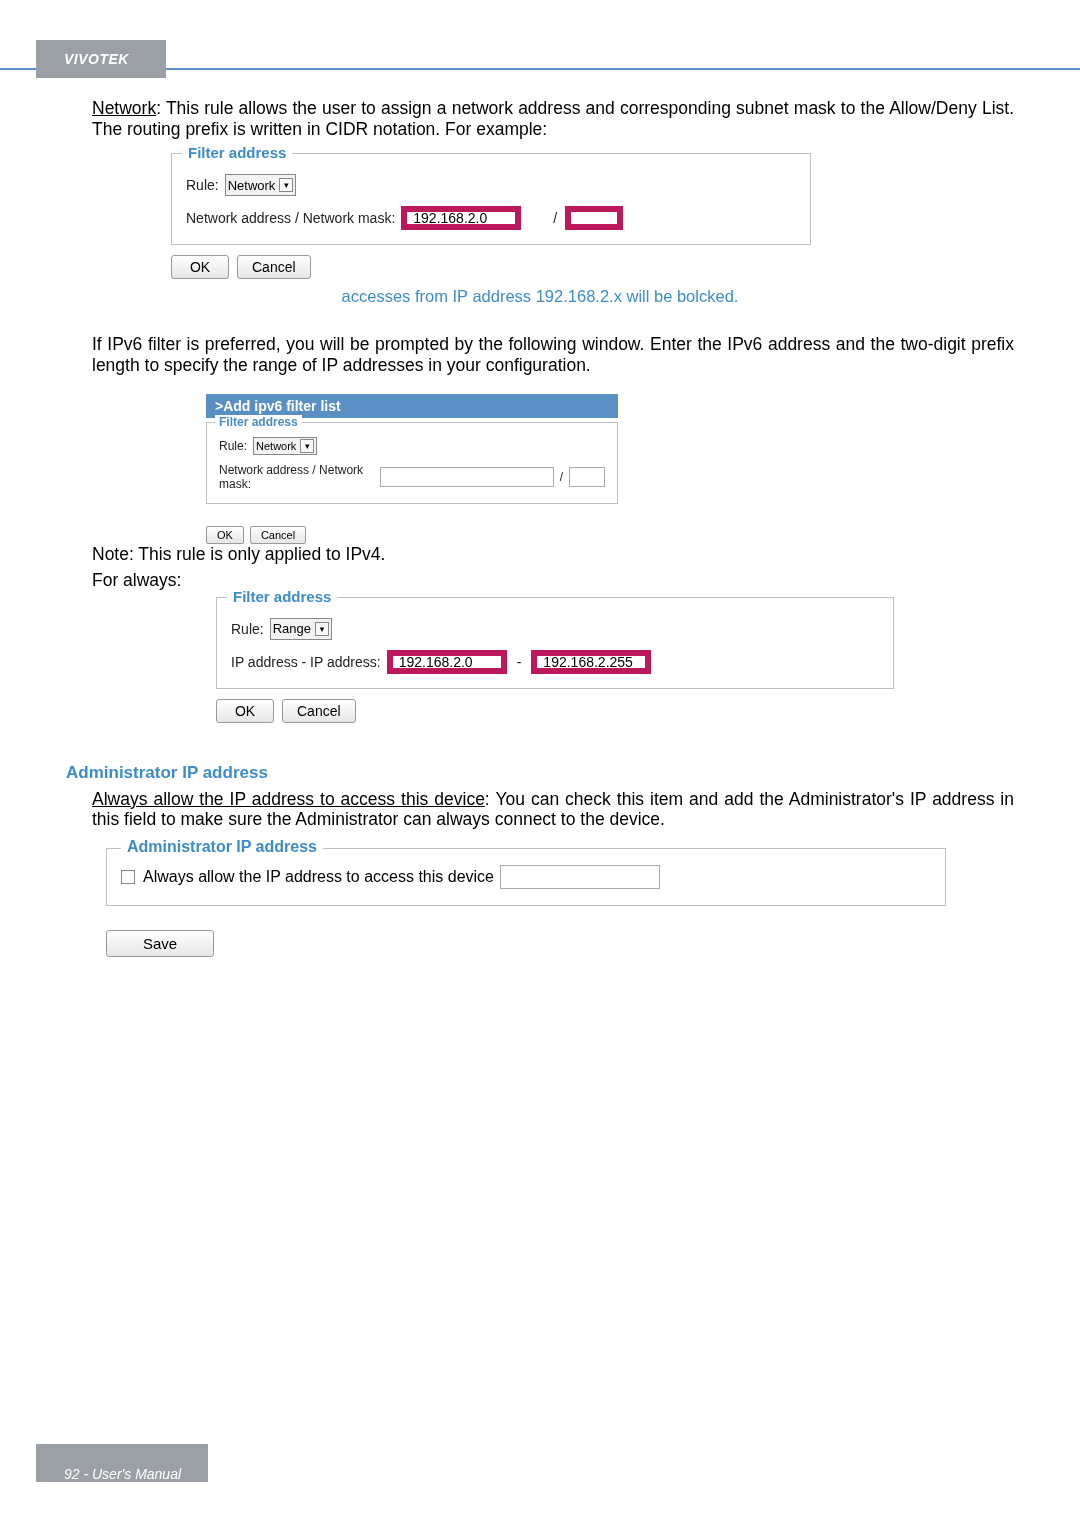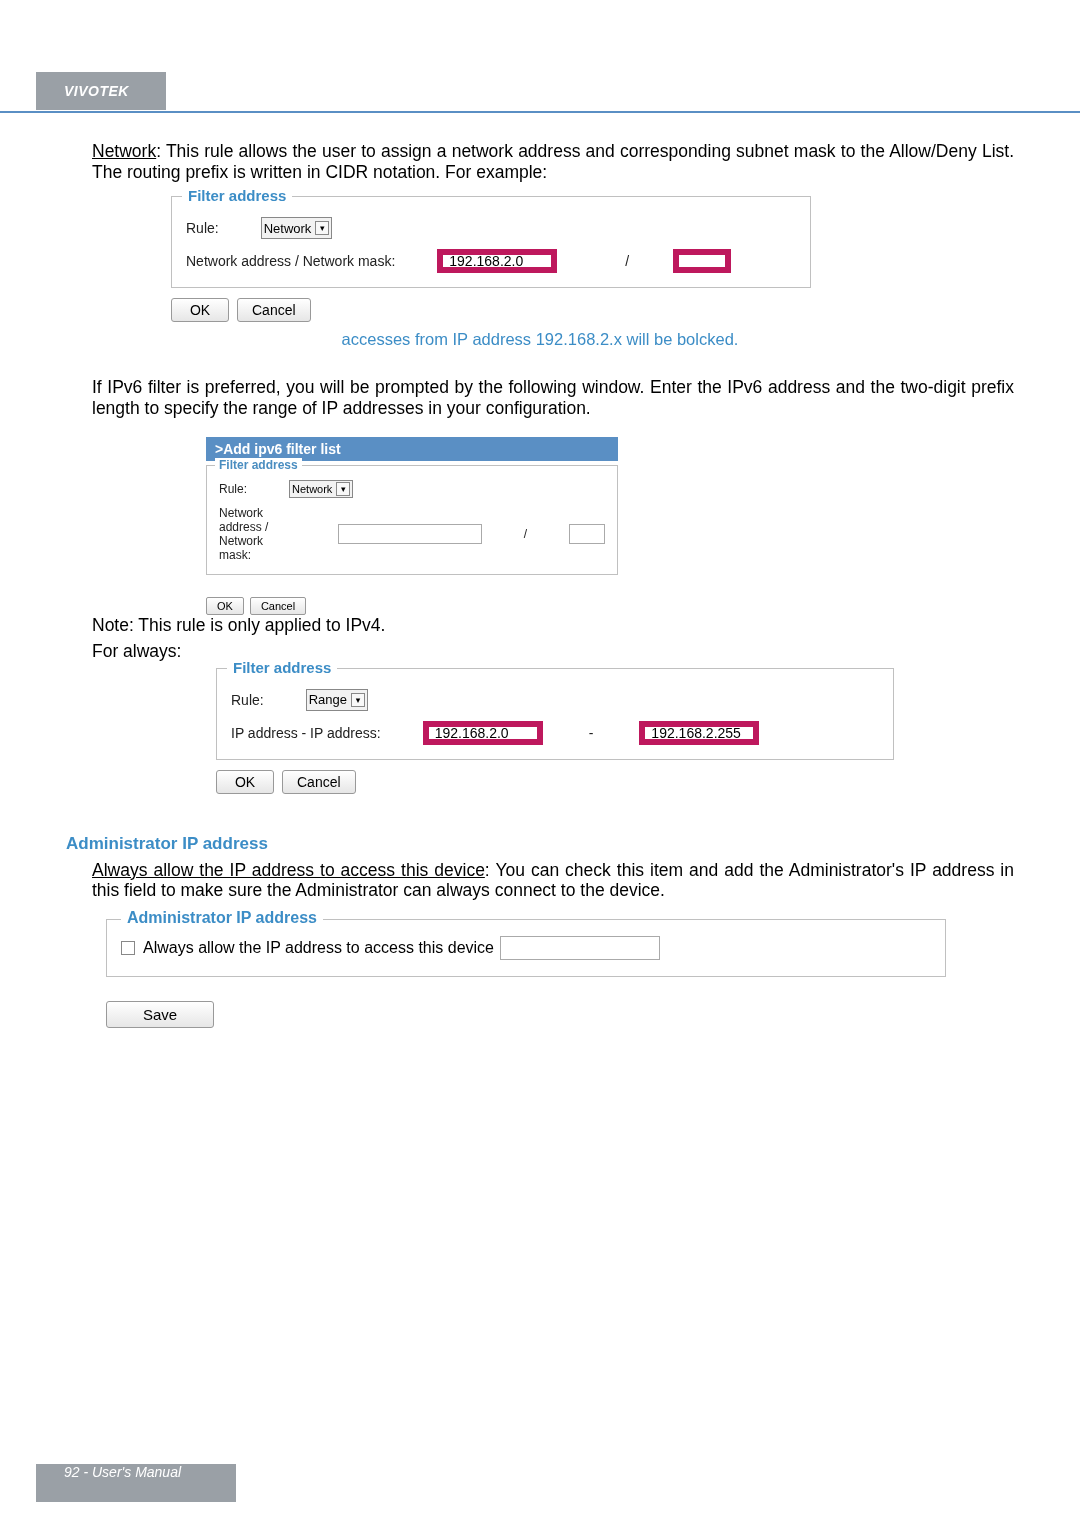--- a/index.html
+++ b/index.html
@@ -4,24 +4,23 @@
   <style>
     * { margin: 0; padding: 0; box-sizing: border-box; }
     body {
       font-family: Arial, Helvetica, sans-serif;
       background: #fff;
       width: 1080px;
       height: 1527px;
       position: relative;
     }
     .header-bar {
-      height: 81px;
+      height: 70px;
       position: relative;
       border-bottom: 2px solid #5a8fc4;
-      margin-top: 32px;
     }
     .gray-strip {
       position: absolute;
       left: 36px;
       top: 40px;
       height: 38px;
       width: 130px;
       background: #9aa0a6;
       display: flex;
       align-items: center;
@@ -65,21 +64,21 @@
     .legend {
       color: #3c8dc6;
       font-weight: bold;
       font-size: 15px;
       position: absolute;
       top: -10px;
       left: 10px;
       background: #fff;
       padding: 0 6px;
     }
-    .row { display: flex; align-items: center; margin-top: 10px; gap: 36px; }
+    .row { display: flex; align-items: center; margin-top: 10px; }
     .row-label {
       font-size: 14px;
       color: #222;
       margin-right: 6px;
     }
     .select-box {
       border: 1px solid #888;
       background: #f2f2f2;
       font-size: 13px;
       padding: 1px 2px;
@@ -225,27 +224,27 @@
     }
     .save-btn {
       border: 1px solid #999;
       background: linear-gradient(#fff, #e6e6e6);
       font-size: 15px;
       padding: 4px 36px;
       border-radius: 3px;
     }
     .footer-bar {
       position: absolute;
-      bottom: 25px;
+      bottom: 45px;
       left: 36px;
       height: 38px;
-      width: 200px;
+      width: 172px;
       background: #9aa0a6;
       display: flex;
-      align-items: flex-start;
+      align-items: flex-end;
       padding-left: 28px;
     }
     .footer-text {
       color: #fff;
       font-style: italic;
       font-size: 14px;
     }
   </style>
 </head>
 <body>

